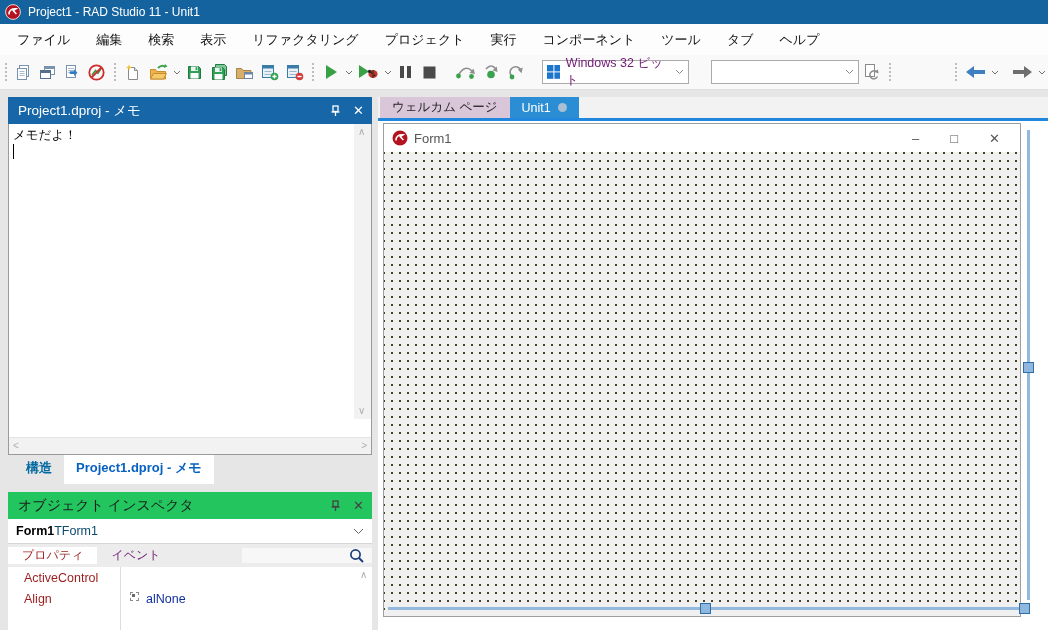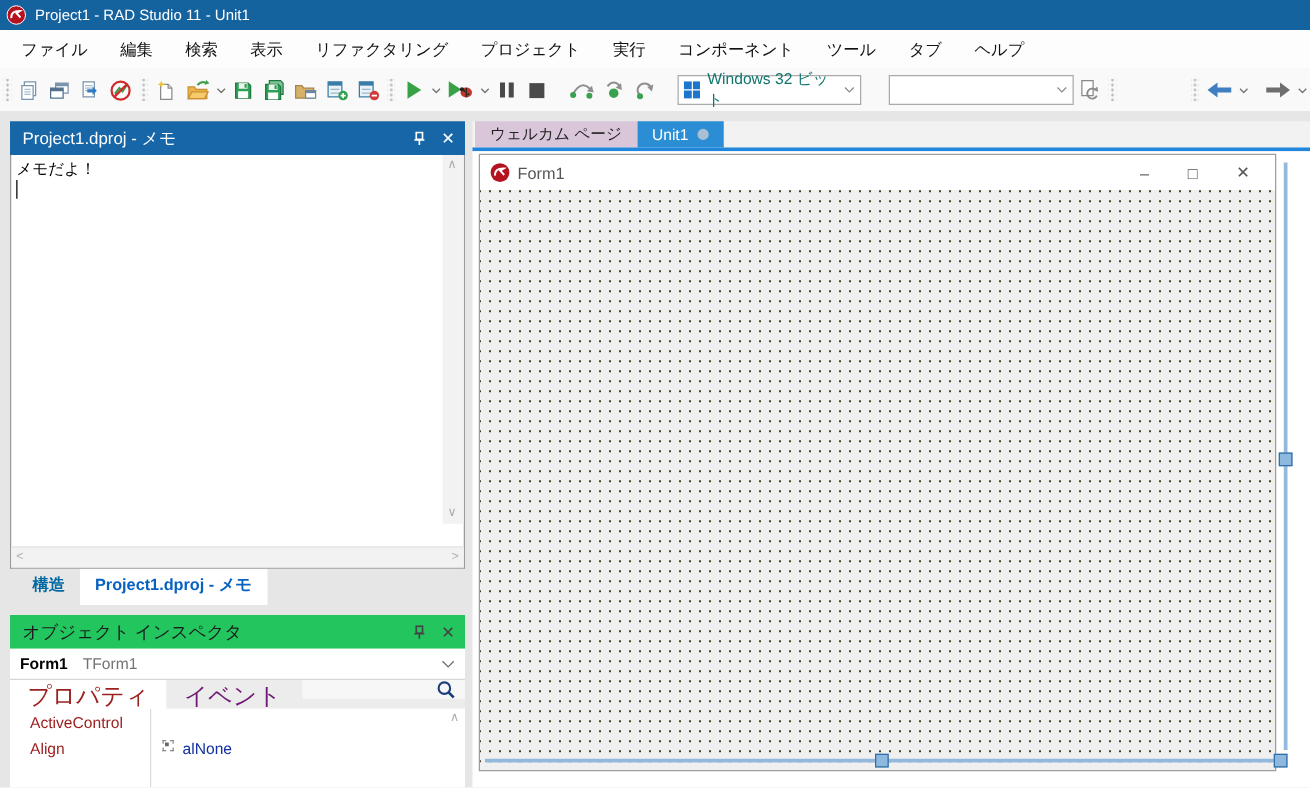--- a/index.html
+++ b/index.html
@@ -19,21 +19,21 @@
 
   
   .toolbar { position:absolute; left:0; top:55px; width:1048px; height:35px; background:#f9f9f9;
              border-bottom:1px solid #e0e0e0; display:flex; align-items:center; }
   .tbi { height:26px; min-width:24px; display:flex; align-items:center; justify-content:center; padding:0 3px; }
   .grip { width:6px; height:18px; margin:0 3px;
           background-image:radial-gradient(circle,#bdbdbd 1px,transparent 1.2px);
           background-size:4px 4px; background-position:center; }
   .chev { display:flex; align-items:center; padding:0 2px; }
   .combo { height:24px; background:#fff; border:1px solid #aaa; display:flex; align-items:center;
-           font-size:12.5px; color:#0f766e; padding:0 4px; }
+           font-size:12.5px; color:#701a75; padding:0 4px; }
   .combo .cbx-chev { margin-left:auto; padding-left:6px; }
 
   
   .panehdr-blue { height:27px; background:#1766a7; color:#fff; display:flex; align-items:center;
                   padding:0 8px 0 10px; font-size:13.5px; }
   .panehdr-gray { height:27px; background:#22c55e; color:#1c1c1c; display:flex; align-items:center;
                   padding:0 8px 0 10px; font-size:14px; }
   .hdr-btns { margin-left:auto; display:flex; align-items:center; gap:12px; }
   .hdr-btns .b { display:flex; align-items:center; justify-content:center; }
   .xglyph { font-size:13px; line-height:1; }
@@ -51,22 +51,22 @@
 
   .dock-tabs { display:flex; align-items:flex-end; height:29px; padding-left:6px; font-size:13px; }
   .dock-tab { padding:5px 12px 7px 12px; color:#0369a1;font-weight:bold; }
   .dock-tab.active { background:#fff; color:#0661c1; font-weight:700; }
 
   
   .oi { position:absolute; left:8px; top:492px; width:364px; height:138px; background:#fff; }
   .oi-instance { height:25px; background:#fff; border-bottom:1px solid #d6d6d6; display:flex;
                  align-items:center; padding:0 8px; font-size:12.5px; }
   .oi-instance .nm { font-weight:700; color:#000; }
-  .oi-instance .tp { color:#737373; margin-left:12px; }
-  .oi-tabs { height:23px; background:#ececec; display:flex; align-items:flex-start; font-size:19px; }
+  .oi-instance .tp { color:#0c4a6e; margin-left:0; }
+  .oi-tabs { height:23px; background:#ececec; display:flex; align-items:center; font-size:12px; }
   .oi-tab { display:flex; align-items:center; padding:0 14px; color:#701a75; }
   .oi-tab.active { background:#fff; color:#9c2121; }
   .oi-search { margin-left:auto; display:flex; align-items:center; padding-right:8px; background:#f7f7f7; width:130px; justify-content:flex-end; }
   .oi-grid { position:relative; height:63px; background:#fff; overflow:hidden; }
   .oi-col-line { position:absolute; left:112px; top:0; bottom:0; width:1px; background:#dcdcdc; }
   .oi-row { height:21px; display:flex; align-items:center; font-size:12.5px; }
   .oi-row .pname { width:112px; padding-left:16px; color:#9c1c1c; }
   .oi-row .pval { display:flex; align-items:flex-start; gap:7px; padding-left:10px; color:#10309e; }
   .align-glyph { width:9px; height:9px; border:1px dashed #8a8a8a; position:relative; }
   .align-glyph::after { content:""; position:absolute; left:1px; top:1px; width:3px; height:3px; background:#6a6a6a; }

